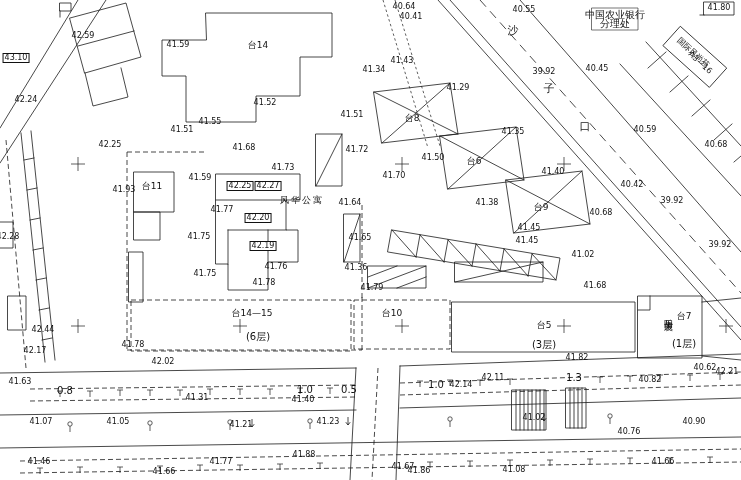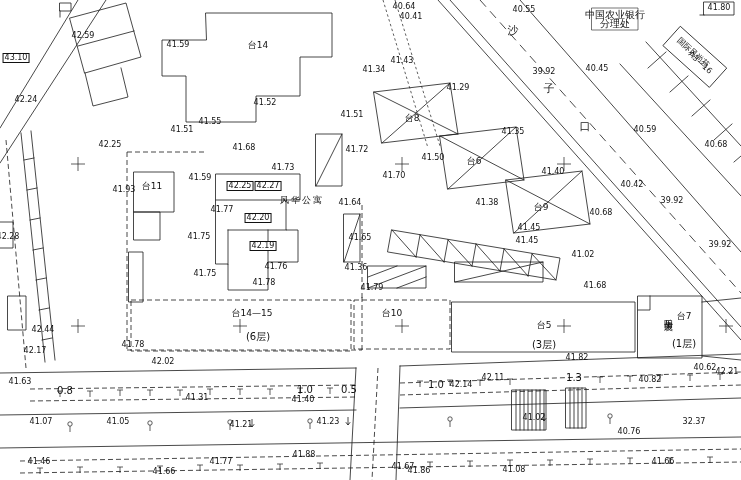--- a/index.html
+++ b/index.html
@@ -266,21 +266,21 @@
       <div class="lbl" style="left: 577px; top: 358px;">41.82</div>
       <div class="lbl" style="left: 650px; top: 380px;">40.82</div>
       <div class="lbl" style="left: 705px; top: 368px;">40.62</div>
       <div class="lbl" style="left: 727px; top: 372px;">42.21</div>
       <div class="lbl" style="left: 41px; top: 422px;">41.07</div>
       <div class="lbl" style="left: 118px; top: 422px;">41.05</div>
       <div class="lbl" style="left: 241px; top: 425px;">41.21</div>
       <div class="lbl" style="left: 328px; top: 422px;">41.23</div>
       <div class="lbl" style="left: 534px; top: 418px;">41.02</div>
       <div class="lbl" style="left: 629px; top: 432px;">40.76</div>
-      <div class="lbl" style="left: 694px; top: 422px;">32.37</div>
+      <div class="lbl" style="left: 694px; top: 422px;">40.90</div>
       <div class="lbl" style="left: 39px; top: 462px;">41.46</div>
       <div class="lbl" style="left: 164px; top: 472px;">41.66</div>
       <div class="lbl" style="left: 221px; top: 462px;">41.77</div>
       <div class="lbl" style="left: 304px; top: 455px;">41.88</div>
       <div class="lbl" style="left: 403px; top: 467px;">41.67</div>
       <div class="lbl" style="left: 419px; top: 471px;">41.86</div>
       <div class="lbl" style="left: 514px; top: 470px;">41.08</div>
       <div class="lbl" style="left: 663px; top: 462px;">41.66</div>
       <div class="lbl" style="left: 8px; top: 237px;">42.28</div>
     </div>

